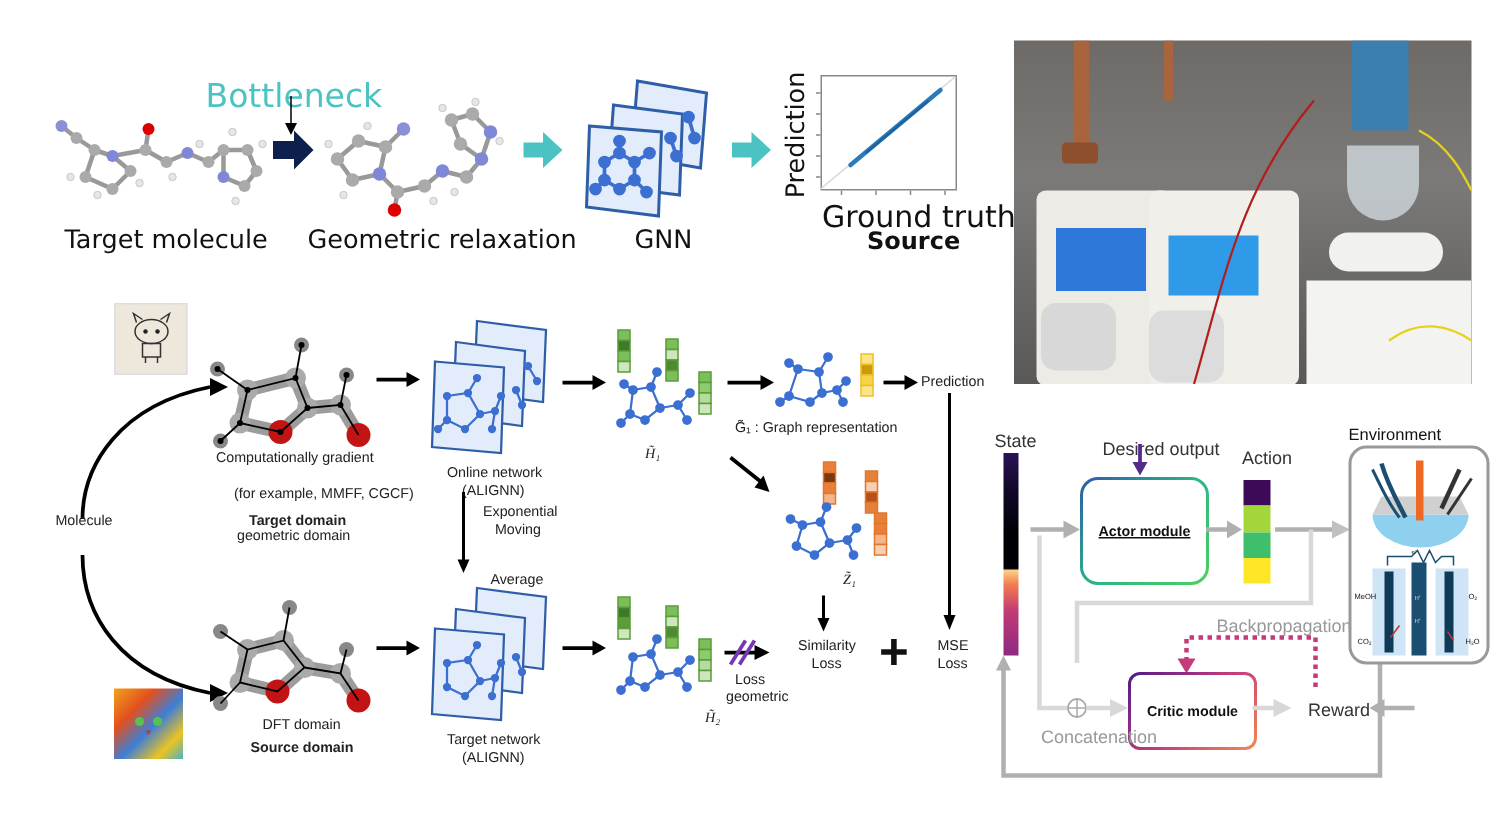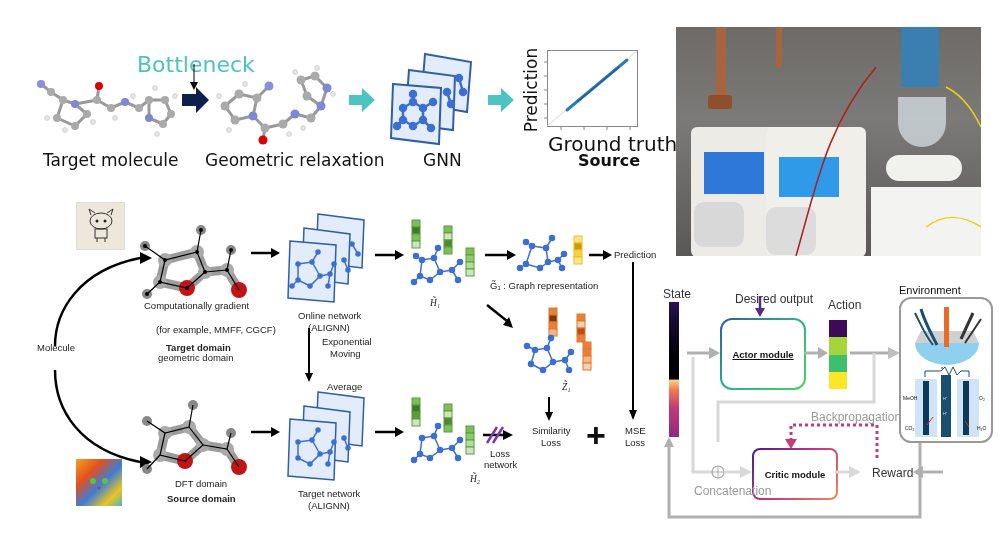--- a/index.html
+++ b/index.html
@@ -569,21 +569,21 @@
     <polygon points="0,15 8,15 4,24" fill="#000"></polygon>
   </svg>
 
 <svg style="left:483px;top:425px" width="32" height="20">
   <line x1="0" y1="10" x2="22" y2="10" stroke="#000" stroke-width="2.5"></line>
     <polygon points="20,5 30,10 20,15" fill="#000"></polygon>
   <line x1="4" y1="18" x2="14" y2="2" stroke="#7a35b5" stroke-width="2.5"></line>
   <line x1="10" y1="18" x2="20" y2="2" stroke="#7a35b5" stroke-width="2.5"></line>
 </svg>
 <div class="abs small" style="left:490px;top:448px;">Loss</div>
-<div class="abs small" style="left:484px;top:459px;">network</div>
+<div class="abs small" style="left:484px;top:459px;">geometric</div>
 
 <div class="abs small" style="left:532px;top:425px;">Similarity</div>
 <div class="abs small" style="left:541px;top:437px;">Loss</div>
 
 <div class="abs" style="left:586px;top:418px;font-size:34px;font-weight:bold;line-height:34px;">+</div>
 
 <svg style="left:629px;top:262px" width="10" height="160">
     <line x1="4" y1="0" x2="4" y2="150" stroke="#000" stroke-width="2"></line>
     <polygon points="0,148 8,148 4,158" fill="#000"></polygon>
   </svg>

